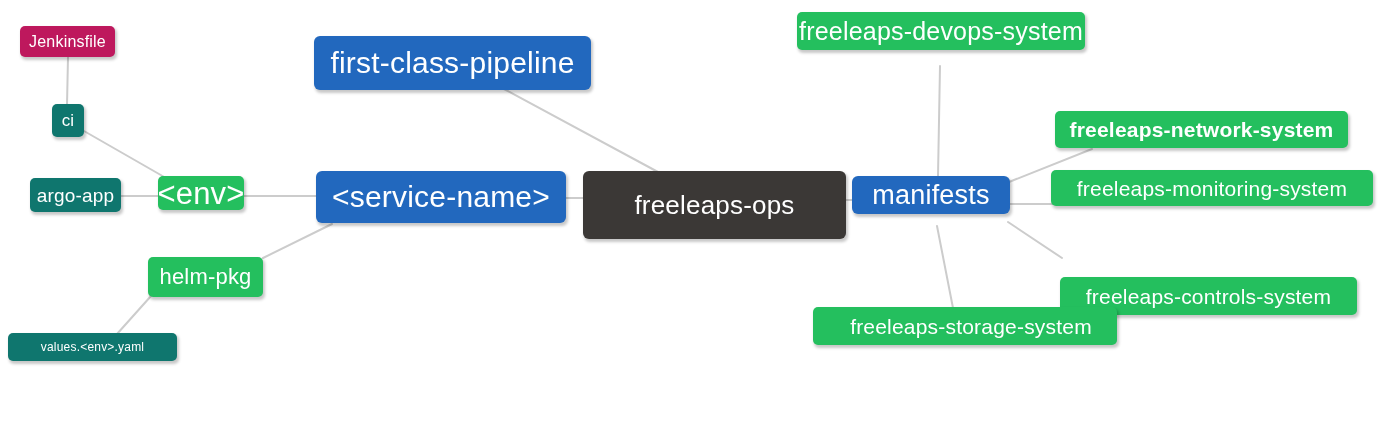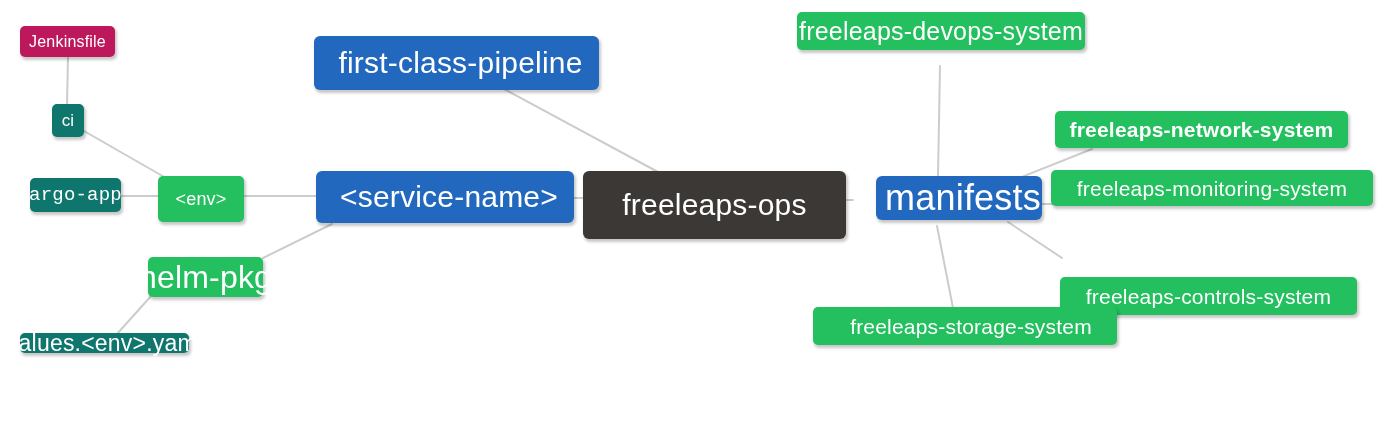--- a/index.html
+++ b/index.html
@@ -34,21 +34,21 @@
     align-items: center;
     justify-content: center;
     color: #ffffff;
     border-radius: 5px;
     box-shadow: 1.5px 2.5px 3px rgba(0,0,0,0.22);
     white-space: nowrap;
     cursor: pointer;
     line-height: 1;
     letter-spacing: 0.2px;
   }
-  .c-blue   { background: #2268BE; border-radius: 6px; padding-left: 8px; }
+  .c-blue   { background: #2268BE; border-radius: 6px; }
   .c-green  { background: #24BF5E; }
   .c-red    { background: #0f766e; }
   .c-orange { background: #be185d; }
   .c-dark   { background: #3B3836; border-radius: 6px; }
 </style>
 </head>
 <body>
 
 <div class="canvas">
 
@@ -66,35 +66,35 @@
     <line x1="1009" y1="182" x2="1092" y2="149"></line>
     <line x1="1009" y1="204" x2="1052" y2="204"></line>
     <line x1="1008" y1="222" x2="1062" y2="258"></line>
     <line x1="937" y1="226" x2="953" y2="308"></line>
   </svg>
 
   <div class="node c-orange" style="left:20px; top:26px; width:95px; height:31px; font-size:16px;">Jenkinsfile</div>
 
   <div class="node c-red" style="left:52px; top:104px; width:32px; height:33px; font-size:17px;">ci</div>
 
-  <div class="node c-red" style="left:30px; top:178px; width:91px; height:34px; font-size:19px;font-family:Liberation Mono, monospace;">argo-app</div>
+  <div class="node c-red" style="left:30px; top:178px; width:91px; height:34px; font-size:19px;">argo-app</div>
 
-  <div class="node c-green" style="left:158px; top:176px; width:86px; height:46px; font-size:18px;">&lt;env&gt;</div>
+  <div class="node c-green" style="left:158px; top:176px; width:86px; height:34px; font-size:31px;">&lt;env&gt;</div>
 
-  <div class="node c-green" style="left:148px; top:257px; width:115px; height:40px; font-size:32px;text-align:right;">helm-pkg</div>
+  <div class="node c-green" style="left:148px; top:257px; width:115px; height:40px; font-size:22px;text-align:right;">helm-pkg</div>
 
-  <div class="node c-red" style="left:20px; top:333px; width:169px; height:20px; font-size:23px;">values.&lt;env&gt;.yaml</div>
+  <div class="node c-red" style="left:8px; top:333px; width:169px; height:28px; font-size:12px;">values.&lt;env&gt;.yaml</div>
 
   <div class="node c-blue" style="left:314px; top:36px; width:277px; height:54px; font-size:30px;">first-class-pipeline</div>
 
   <div class="node c-blue" style="left:316px; top:171px; width:250px; height:52px; font-size:30px;text-align:center;">&lt;service-name&gt;</div>
 
-  <div class="node c-dark" style="left:583px; top:171px; width:263px; height:68px; font-size:30px;">freeleaps-ops</div>
+  <div class="node c-dark" style="left:583px; top:171px; width:263px; height:68px; font-size:26px;">freeleaps-ops</div>
 
-  <div class="node c-blue" style="left:852px; top:176px; width:158px; height:44px; font-size:36px;margin-left:24px;">manifests</div>
+  <div class="node c-blue" style="left:852px; top:176px; width:158px; height:38px; font-size:27px;">manifests</div>
 
   <div class="node c-green" style="left:797px; top:12px; width:288px; height:38px; font-size:25px;">freeleaps-devops-system</div>
 
   <div class="node c-green" style="left:1055px; top:111px; width:293px; height:37px; font-size:21px;font-weight:bold;">freeleaps-network-system</div>
 
   <div class="node c-green" style="left:1051px; top:170px; width:322px; height:36px; font-size:21px;">freeleaps-monitoring-system</div>
 
   <div class="node c-green" style="left:1060px; top:257px; width:297px; height:38px; font-size:21px;margin-top:20px;">freeleaps-controls-system</div>
 
   <div class="node c-green" style="left:813px; top:307px; width:292px; height:38px; font-size:21px;padding-left:12px;">freeleaps-storage-system</div>

